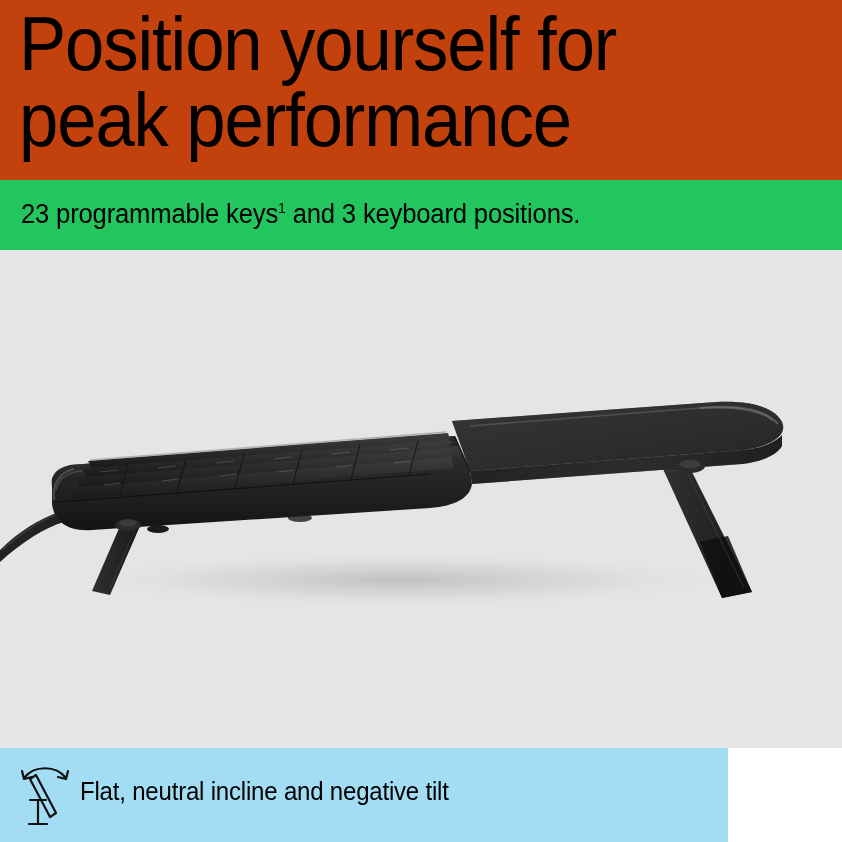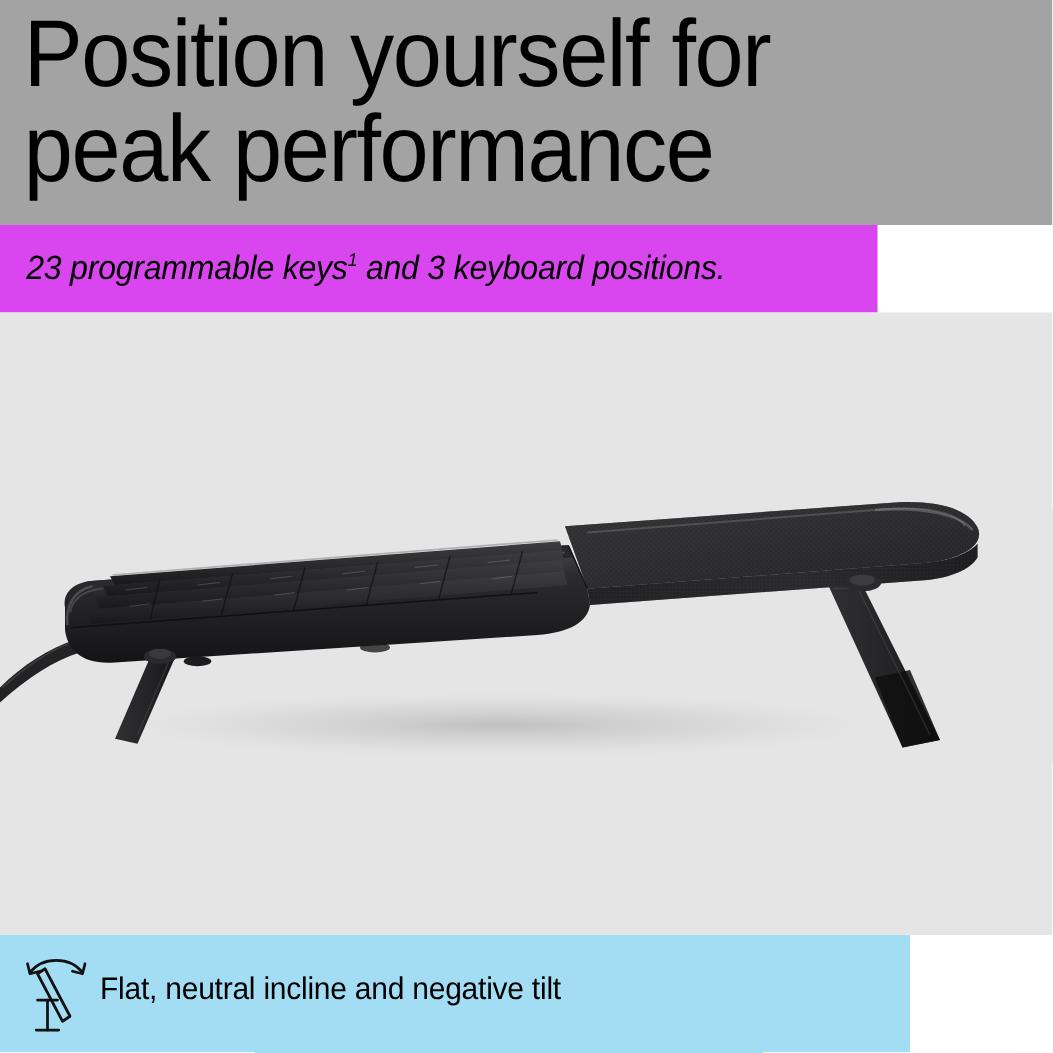--- a/index.html
+++ b/index.html
@@ -20,21 +20,21 @@
     overflow: hidden;
     background: #ffffff;
   }
 
   
   .headline-band {
     position: absolute;
     left: 0; top: 0;
     width: 842px;
     height: 180px;
-    background: #a3a3a3;
+    background: #c2410c;
     overflow: hidden;
     text-decoration: underline;
   }
   .headline {
     position: absolute;
     left: 19px;
     top: 6px;
     width: 812px;
     color: #000000;
     font-family: "Liberation Sans Narrow", "Liberation Sans", sans-serif;
@@ -44,24 +44,23 @@
     letter-spacing: -1.2px;
     transform: scaleX(0.93);
     transform-origin: left top;
     white-space: pre-line;
   }
 
   
   .subtitle-band {
     position: absolute;
     left: 0; top: 180px;
-    width: 702px;
+    width: 842px;
     height: 70px;
-    background: #d946ef;
-    font-style: italic;
+    background: #22c55e;
   }
   .subtitle {
     position: absolute;
     left: 21px;
     top: 17px;
     color: #000000;
     font-family: "Liberation Sans Narrow", "Liberation Sans", sans-serif;
     font-size: 27px;
     line-height: 34px;
     letter-spacing: -0.2px;

